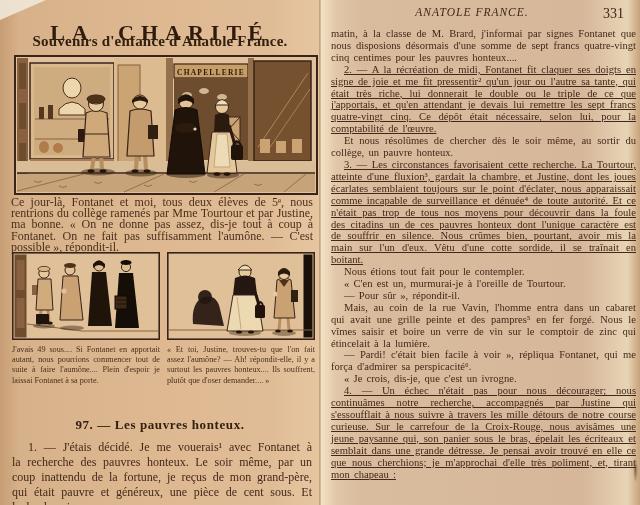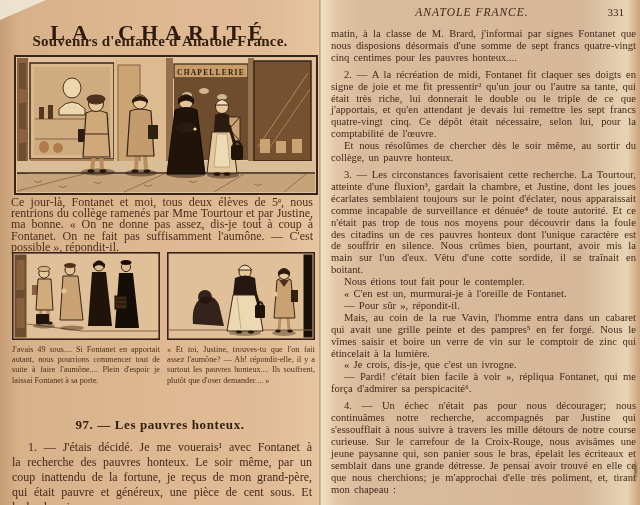--- a/index.html
+++ b/index.html
@@ -37,26 +37,26 @@
   .panels{position:absolute;left:12px;top:252px;width:304px;display:flex;gap:7px;}
   .panelfig{margin:0;width:148px;}
   .panelfig figcaption{margin-top:5px;font-size:8.2px;line-height:10.2px;text-align:justify;color:#4a2f1b;}
   .section-heading{position:absolute;top:417px;left:0;width:320px;margin:0;text-align:center;
     font-size:13px;font-weight:bold;letter-spacing:.6px;color:#33200f;}
   .para-left{position:absolute;left:12px;top:440px;width:300px;margin:0;
     font-size:12px;line-height:15px;text-align:justify;text-indent:16px;word-spacing:2.5px;color:#43291a;}
   
   .running-head{position:absolute;top:6px;left:0;right:16px;height:16px;
     text-align:center;font-style:italic;font-size:11.5px;letter-spacing:1px;color:#3d2716;}
-  .pageno{position:absolute;right:0;top:0;font-style:normal;letter-spacing:0;font-size:11px;}
+  .pageno{position:absolute;right:0;top:0;font-style:normal;letter-spacing:0;font-size:14px;}
   .text-block{position:absolute;top:28px;left:11px;right:4px;}
   .text-block p{margin:0;font-size:10.6px;line-height:11.9px;text-align:justify;
     text-indent:13px;word-spacing:1.6px;color:#43291a;}
   .text-block p.noind{text-indent:0;}
-  .text-block p.gap{margin-top:5px;}
+  .text-block p.gap{text-decoration:underline;}
 </style>
 </head>
 <body>
 
 <div class="scan">
 
   <div class="page page-left">
     <div class="corner-sliver"></div>
 
     <h1 class="title">LA CHARITÉ</h1>
@@ -263,24 +263,24 @@
     <div class="running-head">
       <span>ANATOLE FRANCE.</span>
       <span class="pageno">331</span>
     </div>
     <div class="text-block">
       <p class="noind">matin, à la classe de M. Brard, j'informai par signes Fontanet que nous disposions désormais d'une somme de sept francs quatre-vingt cinq centimes pour les pauvres honteux....</p>
       <p class="gap">2. — A la récréation de midi, Fontanet fit claquer ses doigts en signe de joie et me fit pressentir² qu'un jour ou l'autre sa tante, qui était très riche, lui donnerait le double ou le triple de ce que j'apportais, et qu'en attendant je devais lui remettre les sept francs quatre-vingt cinq. Ce dépôt était nécessaire, selon lui, pour la comptabilité de l'œuvre.</p>
       <p>Et nous résolûmes de chercher dès le soir même, au sortir du collège, un pauvre honteux.</p>
       <p class="gap">3. — Les circonstances favorisaient cette recherche. La Tourtour, atteinte d'une fluxion³, gardait la chambre, et Justine, dont les joues écarlates semblaient toujours sur le point d'éclater, nous apparaissait comme incapable de surveillance et dénuée⁴ de toute autorité. Et ce n'était pas trop de tous nos moyens pour découvrir dans la foule des citadins un de ces pauvres honteux dont l'unique caractère est de souffrir en silence. Nous crûmes bien, pourtant, avoir mis la main sur l'un d'eux. Vêtu d'une cotte sordide, il se traînait en boitant.</p>
       <p>Nous étions tout fait pour le contempler.</p>
-      <p>« C'en est un, murmurai-je à l'oreille de Fontanet.</p>
+      <p>« C'en est un, murmurai-je à l'oreille de Tourtour.</p>
       <p>— Pour sûr », répondit-il.</p>
       <p>Mais, au coin de la rue Vavin, l'homme entra dans un cabaret qui avait une grille peinte et des pampres⁵ en fer forgé. Nous le vîmes saisir et boire un verre de vin sur le comptoir de zinc qui étincelait à la lumière.</p>
+      <p>— Pardi! c'était bien facile à voir », répliqua Fontanet, qui me força d'admirer sa perspicacité⁶.</p>
       <p>« Je crois, dis-je, que c'est un ivrogne.</p>
-      <p>— Pardi! c'était bien facile à voir », répliqua Fontanet, qui me força d'admirer sa perspicacité⁶.</p>
       <p class="gap">4. — Un échec n'était pas pour nous décourager; nous continuâmes notre recherche, accompagnés par Justine qui s'essoufflait à nous suivre à travers les mille détours de notre course curieuse. Sur le carrefour de la Croix-Rouge, nous avisâmes une jeune paysanne qui, son panier sous le bras, épelait les écriteaux et semblait dans une grande détresse. Je pensai avoir trouvé en elle ce que nous cherchions; je m'approchai d'elle très poliment, et, tirant mon chapeau :</p>
     </div>
   </div>
 
   <div class="fold"></div>
   <div class="bottom-speck"></div>
 </div>
 
 </body></html>

